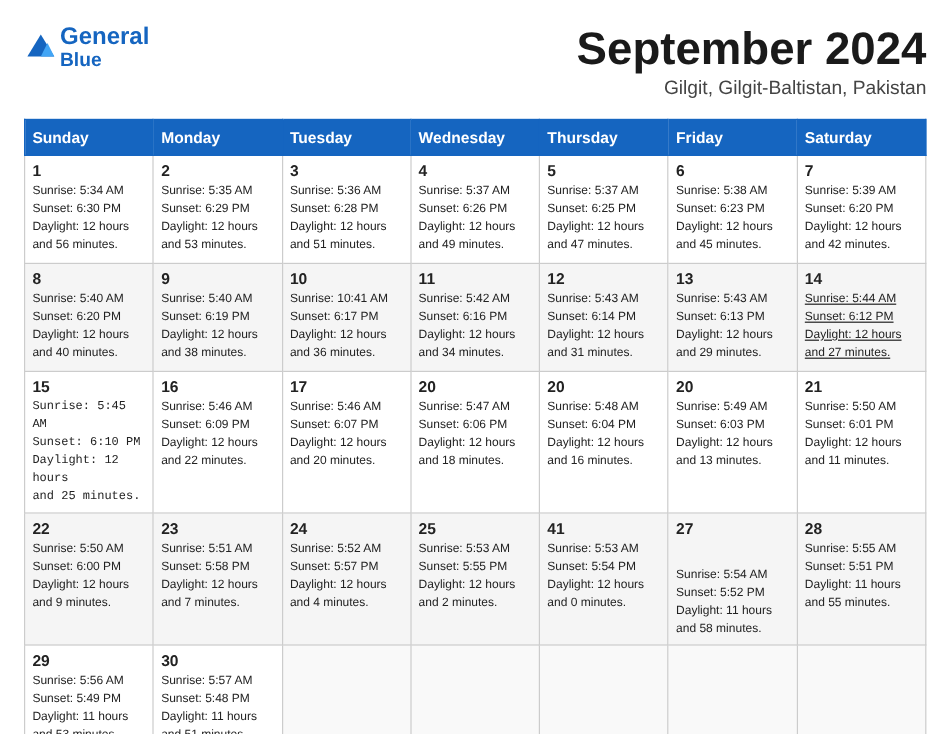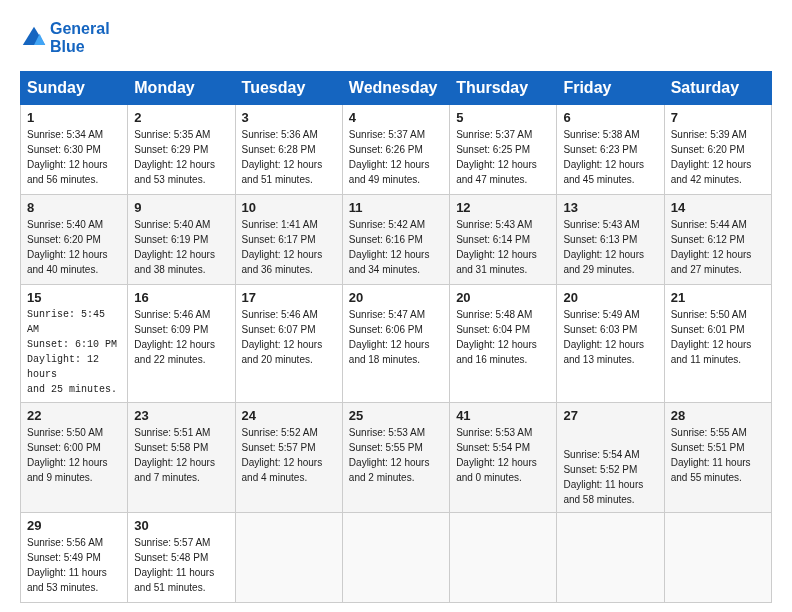--- a/index.html
+++ b/index.html
@@ -39,21 +39,21 @@
       margin-top: 2px;
     }
     table {
       width: 100%;
       border-collapse: collapse;
       table-layout: fixed;
     }
     th {
       background-color: #1565c0;
       color: #fff;
-      font-size: 16px;
+      font-size: 13px;
       font-weight: bold;
       padding: 7px 6px;
       text-align: left;
       border: 1px solid #1565c0;
     }
     td {
       vertical-align: top;
       border: 1px solid #ccc;
       padding: 5px 6px;
       font-size: 10.5px;
@@ -82,23 +82,27 @@
 </head>
 <body>
 
 <div class="header-area">
   <div class="logo">
     <svg class="logo-icon" viewBox="0 0 40 40">
       <polygon points="20,4 36,30 4,30" fill="#1565c0"></polygon>
       <polygon points="28,14 36,30 20,30" fill="#42a5f5"></polygon>
     </svg>
     <div>
-      <div style="font-size:16px;font-weight:bold;color:#1565c0;line-height:1.1">General</div>
+      <div style="font-size:20px;font-weight:bold;color:#1565c0;line-height:1.1">General</div>
       <div style="font-size:16px;font-weight:bold;color:#1565c0;line-height:1.1">Blue</div>
     </div>
+  </div>
+  <div class="title-area">
+    <div class="month-title">September 2024</div>
+    <div class="location-title">Gilgit, Gilgit-Baltistan, Pakistan</div>
   </div>
 </div>
 
 <table>
   <thead>
     <tr id="header-row">
         <th>Sunday</th>
         <th>Monday</th>
         <th>Tuesday</th>
         <th>Wednesday</th>
@@ -169,21 +173,21 @@
         </td>
         <td>
           <span class="day-num">9</span>
           <div class="day-info" style="white-space: pre-line;">Sunrise: 5:40 AM
 Sunset: 6:19 PM
 Daylight: 12 hours
 and 38 minutes.</div>
         </td>
         <td>
           <span class="day-num">10</span>
-          <div class="day-info" style="white-space: pre-line;">Sunrise: 1:41 AM
+          <div class="day-info" style="white-space: pre-line;">Sunrise: 10:41 AM
 Sunset: 6:17 PM
 Daylight: 12 hours
 and 36 minutes.</div>
         </td>
         <td>
           <span class="day-num">11</span>
           <div class="day-info" style="white-space: pre-line;">Sunrise: 5:42 AM
 Sunset: 6:16 PM
 Daylight: 12 hours
 and 34 minutes.</div>
@@ -197,21 +201,21 @@
         </td>
         <td>
           <span class="day-num">13</span>
           <div class="day-info" style="white-space: pre-line;">Sunrise: 5:43 AM
 Sunset: 6:13 PM
 Daylight: 12 hours
 and 29 minutes.</div>
         </td>
         <td>
           <span class="day-num">14</span>
-          <div class="day-info" style="white-space: pre-line;">Sunrise: 5:44 AM
+          <div class="day-info" style="white-space: pre-line; text-decoration: underline;">Sunrise: 5:44 AM
 Sunset: 6:12 PM
 Daylight: 12 hours
 and 27 minutes.</div>
         </td>
       </tr>
       <tr>
         <td>
           <span class="day-num">15</span>
           <div class="day-info" style="white-space: pre-line; font-family: Liberation Mono, monospace;">Sunrise: 5:45 AM
 Sunset: 6:10 PM

